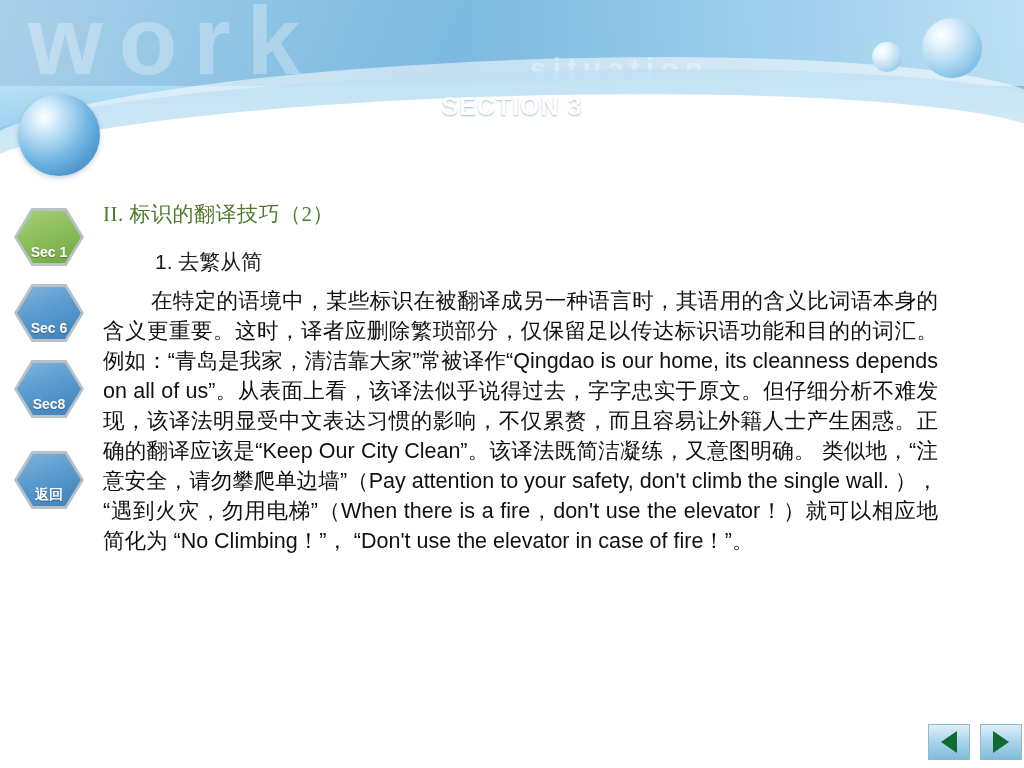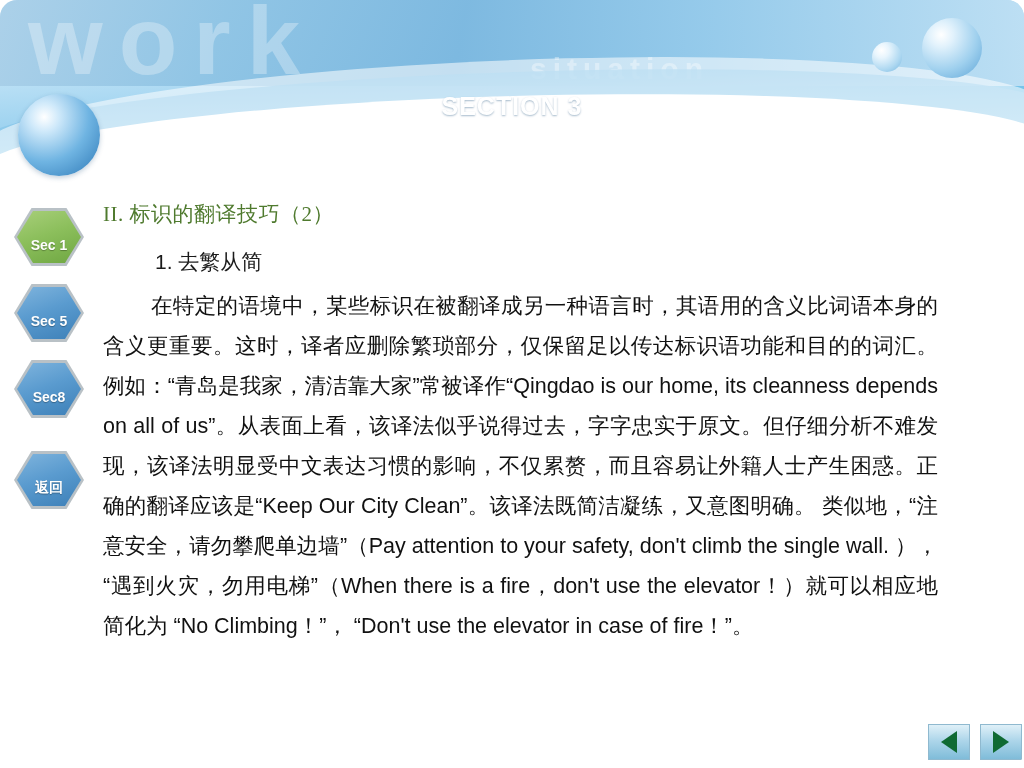--- a/index.html
+++ b/index.html
@@ -13,21 +13,20 @@
     font-family: "Liberation Sans", sans-serif;
     background: #ffffff;
   }
 
   #slide {
     position: relative;
     width: 1024px;
     height: 768px;
     background: #ffffff;
     overflow: hidden;
-    border-radius: 17px;
   }
 
   
   .banner {
     position: absolute;
     left: 0; top: 0;
     width: 1024px;
     height: 178px;
     overflow: hidden;
   }
@@ -170,21 +169,21 @@
     width: 64px; height: 52px;
   }
   .hex-green {
     background: linear-gradient(160deg, #a8cf7a 0%, #8cbf5c 45%, #6fa742 100%);
   }
   .hex-blue {
     background: linear-gradient(160deg, #7fb4dd 0%, #5a9bcf 45%, #3d80b8 100%);
   }
   .hex-label {
     position: absolute;
-    left: 0; top: 1px;
+    left: 0; top: 8px;
     width: 70px; height: 72px;
     display: flex;
     align-items: center;
     justify-content: center;
     font-size: 14px;
     font-weight: bold;
     color: #ffffff;
     text-shadow: 0 1px 1px rgba(0,0,0,0.3);
     z-index: 2;
   }
@@ -205,21 +204,21 @@
     letter-spacing: 0.5px;
   }
   .heading-3 {
     font-size: 21px;
     color: #1a1a1a;
     margin: 16px 0 10px 52px;
     font-family: "Liberation Sans", sans-serif;
   }
   .para {
     font-size: 21.5px;
-    line-height: 40px;
+    line-height: 30px;
     color: #111111;
     text-align: justify;
     text-justify: inter-ideograph;
     margin: 0;
     text-indent: 48px;
     font-family: "Liberation Sans", sans-serif;
   }
 
   
   .navarrows {
@@ -277,21 +276,21 @@
 
     <div class="hexbtn">
       <div class="hex-shape hex-outer"></div>
       <div class="hex-shape hex-inner hex-green"></div>
       <div class="hex-label">Sec 1</div>
     </div>
 
     <div class="hexbtn">
       <div class="hex-shape hex-outer"></div>
       <div class="hex-shape hex-inner hex-blue"></div>
-      <div class="hex-label">Sec 5</div>
+      <div class="hex-label">Sec 6</div>
     </div>
 
 
 
 
     <div class="hexbtn">
       <div class="hex-shape hex-outer"></div>
       <div class="hex-shape hex-inner hex-blue"></div>
       <div class="hex-label">Sec8</div>
     </div>

